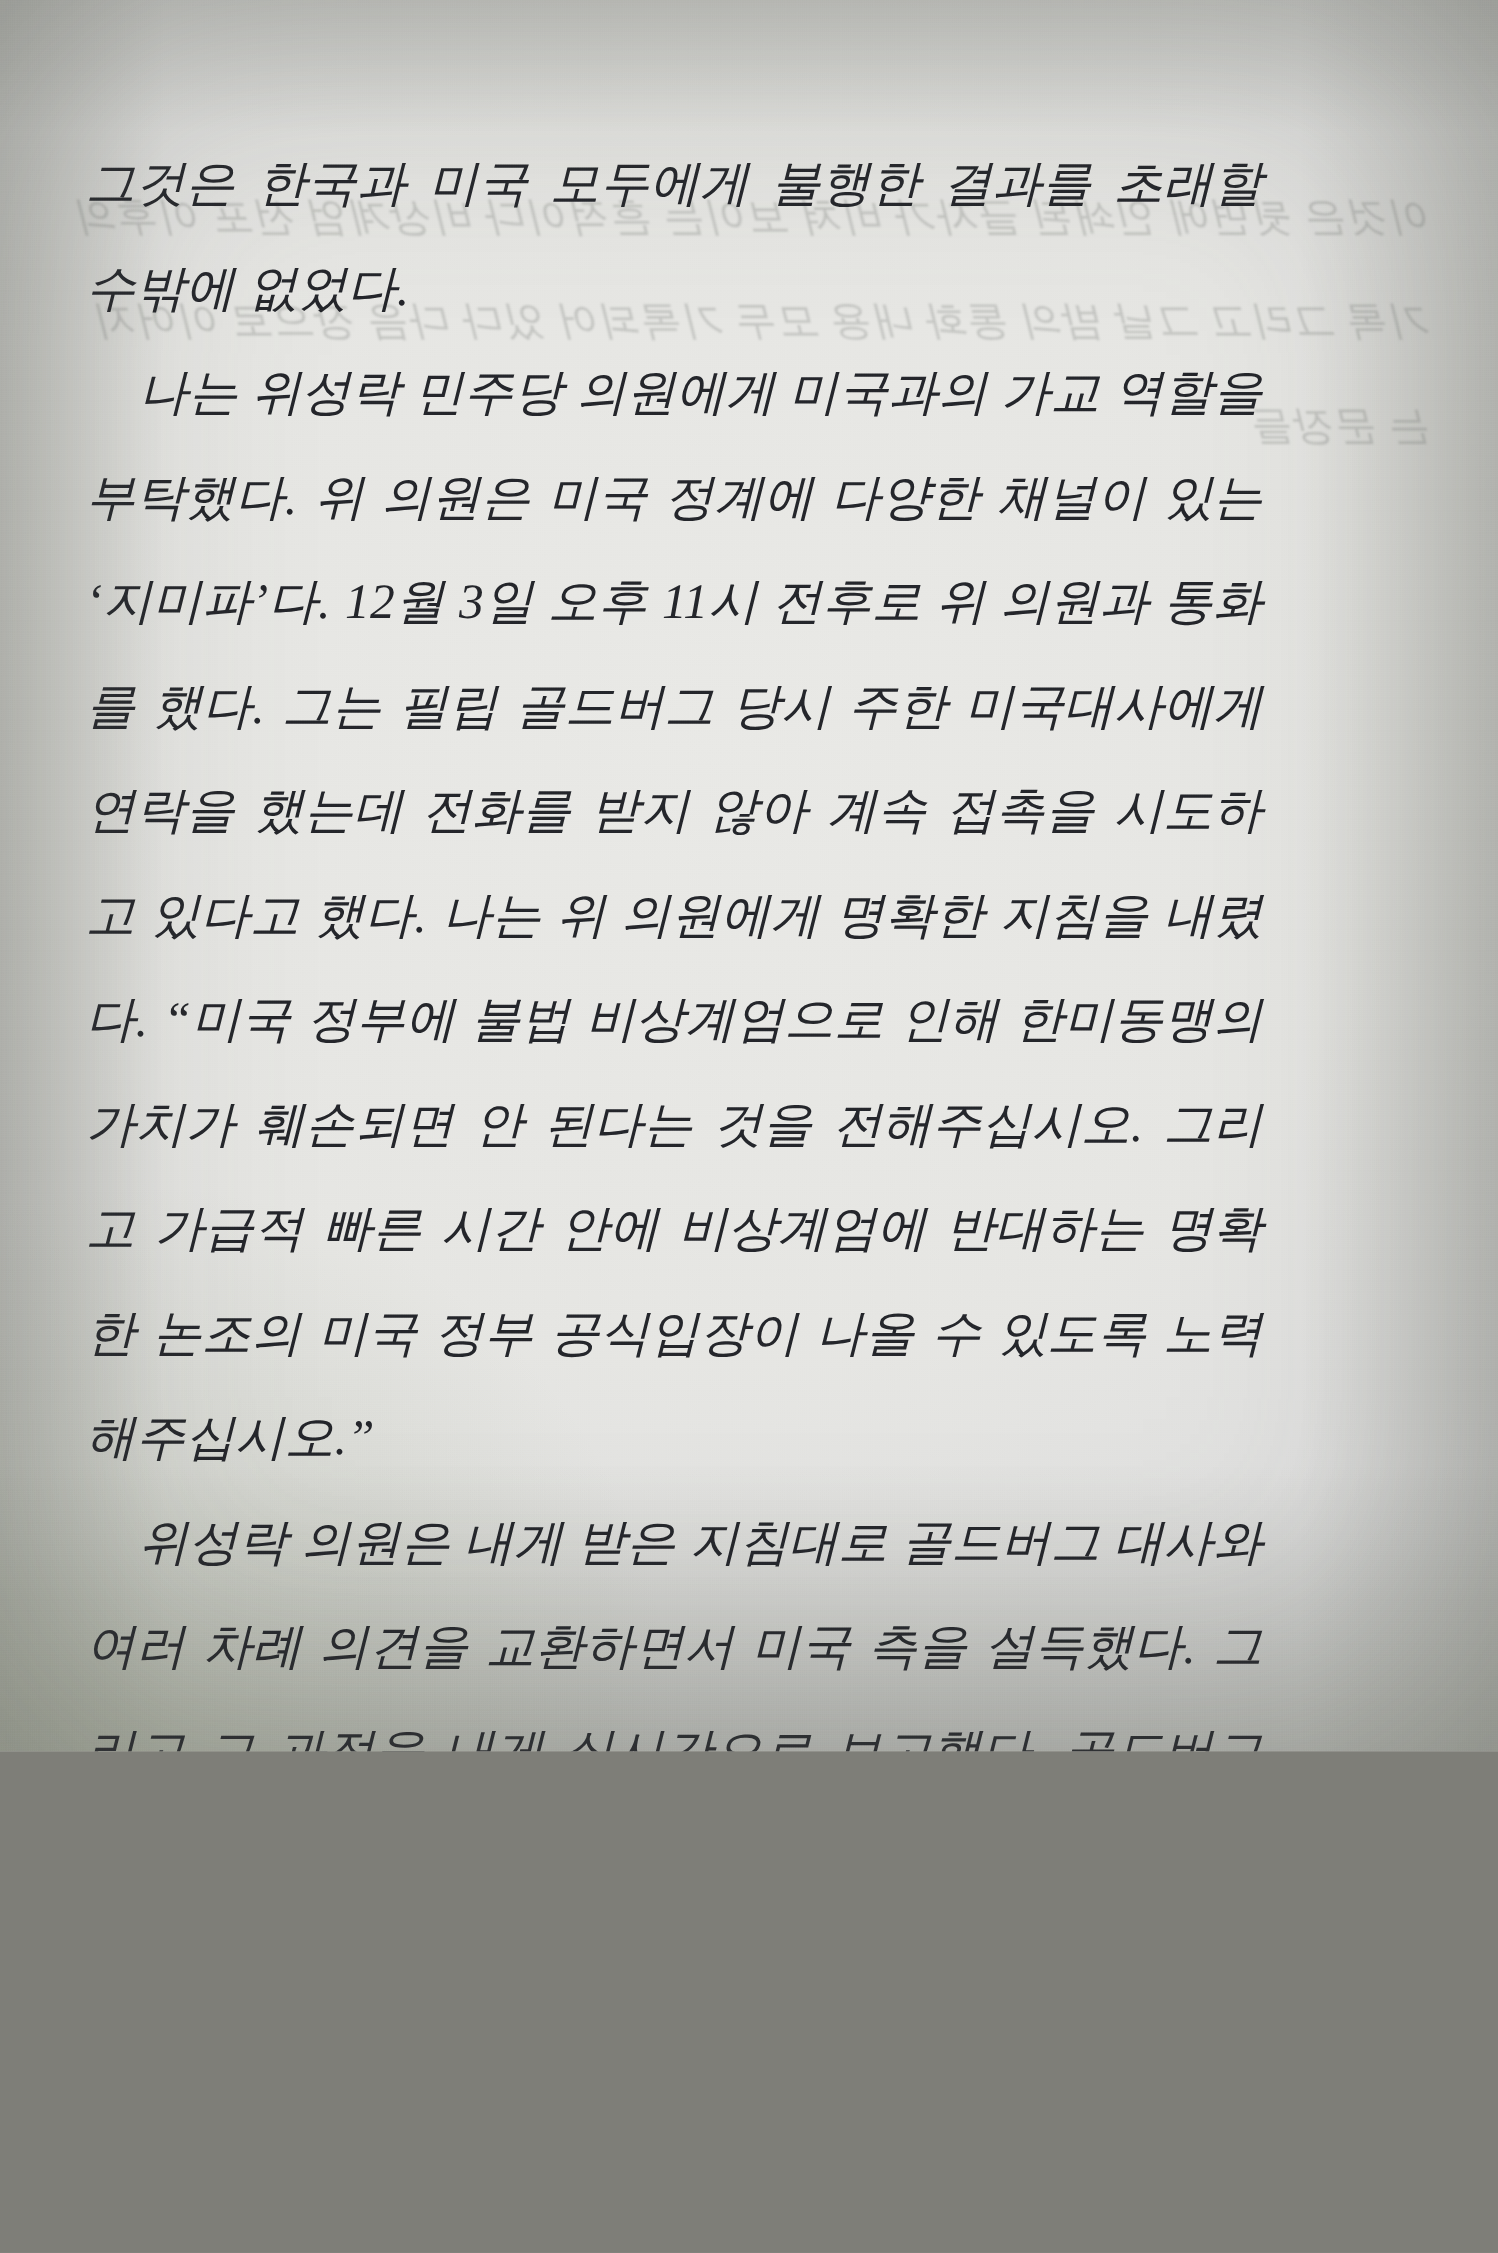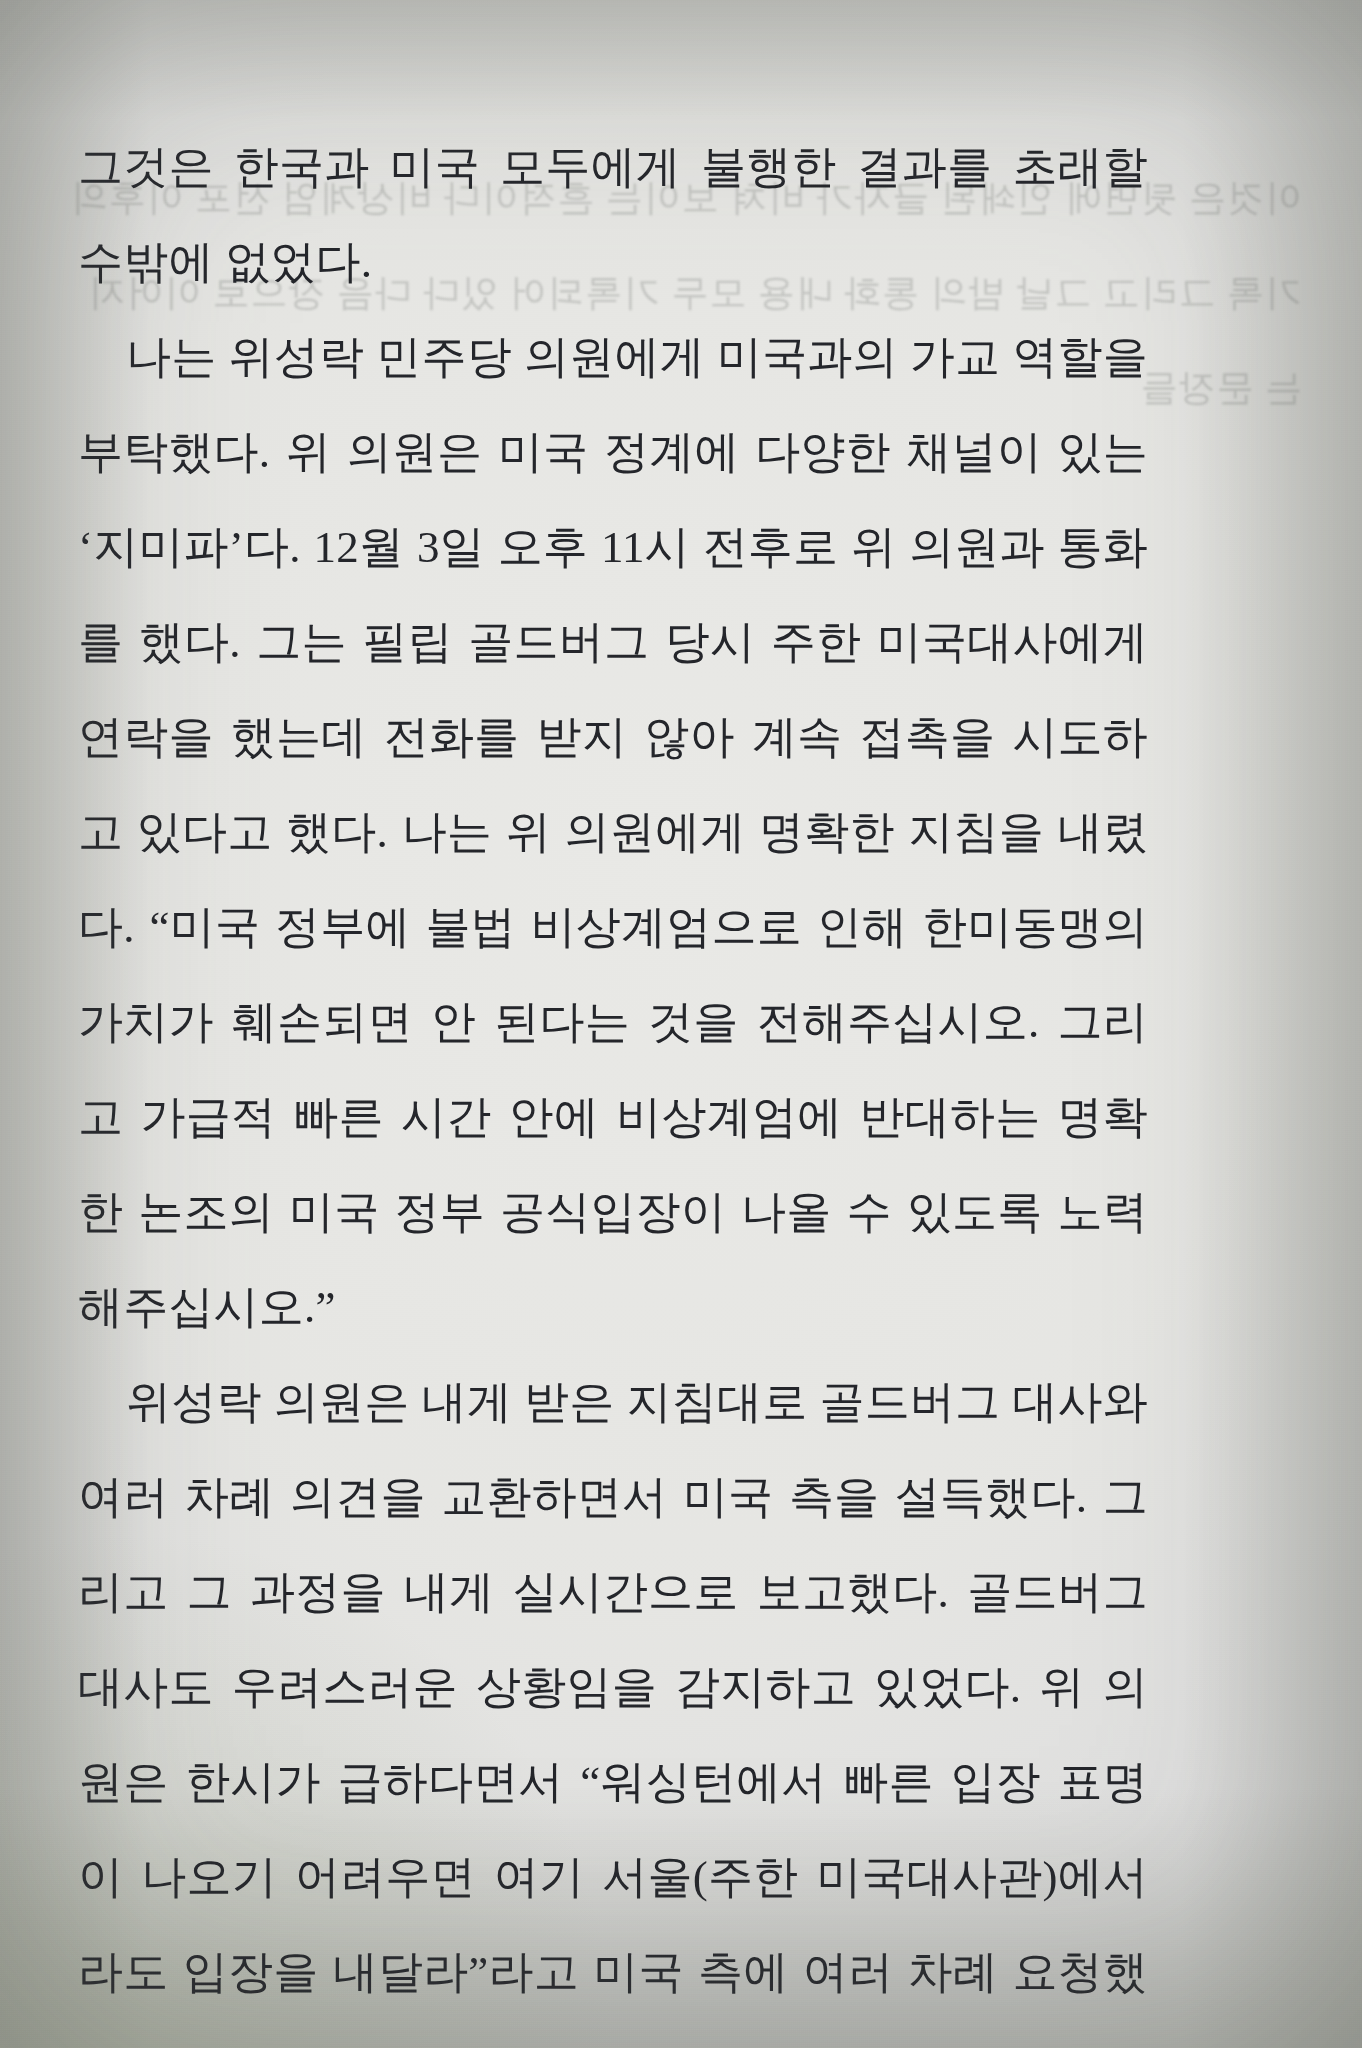--- a/index.html
+++ b/index.html
@@ -10,31 +10,32 @@
   }
   body {
     width: 1362px;
     height: 2048px;
     overflow: hidden;
   }
 
   #page {
     position: relative;
     width: 1362px;
-    height: 2048px;
+    height: 1592px;
     
     background:
       radial-gradient(ellipse 120% 95% at 48% 42%,
          #e9e9e6 0%,
          #e6e6e3 38%,
          #dedede 62%,
          #d2d3cf 82%,
          #c3c5bf 100%);
     overflow: hidden;
     font-family: "Liberation Serif", "DejaVu Serif", serif;
+    font-style: italic;
   }
 
   
   #shade-left {
     position: absolute;
     top: 0; left: 0;
     width: 150px; height: 100%;
     background: linear-gradient(to right, rgba(120,122,112,0.30), rgba(120,122,112,0.0));
     pointer-events: none;
   }

